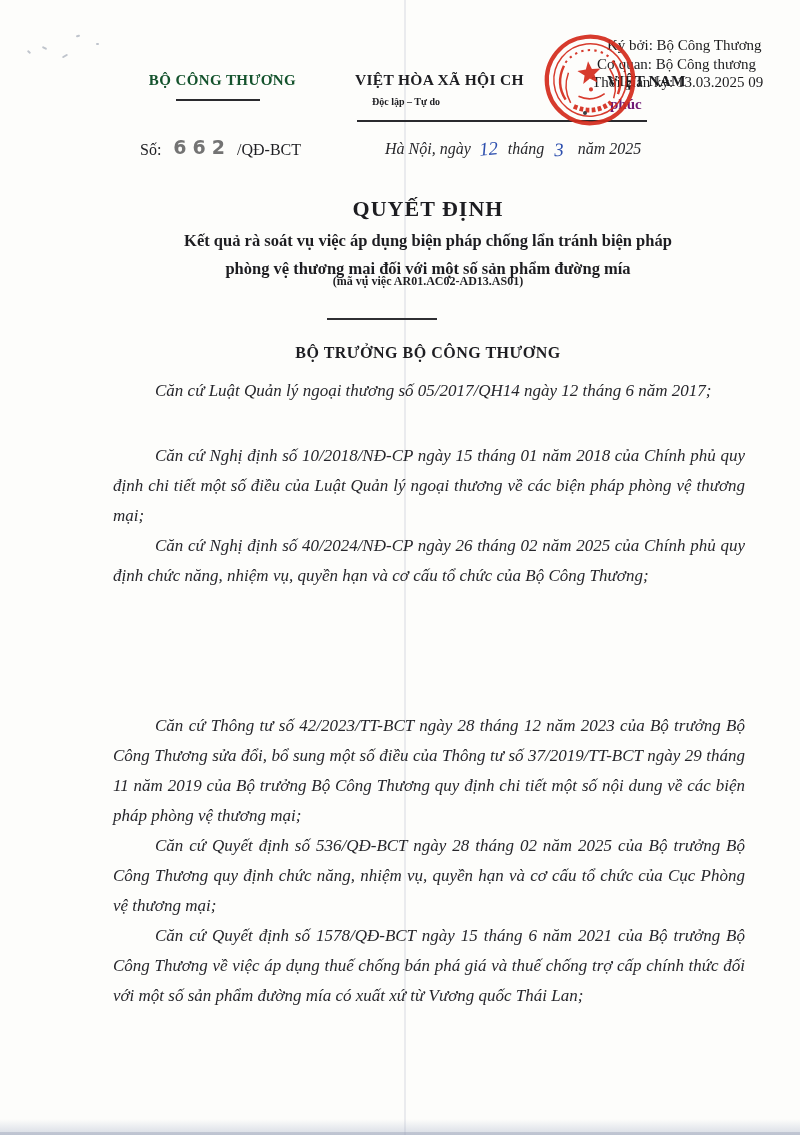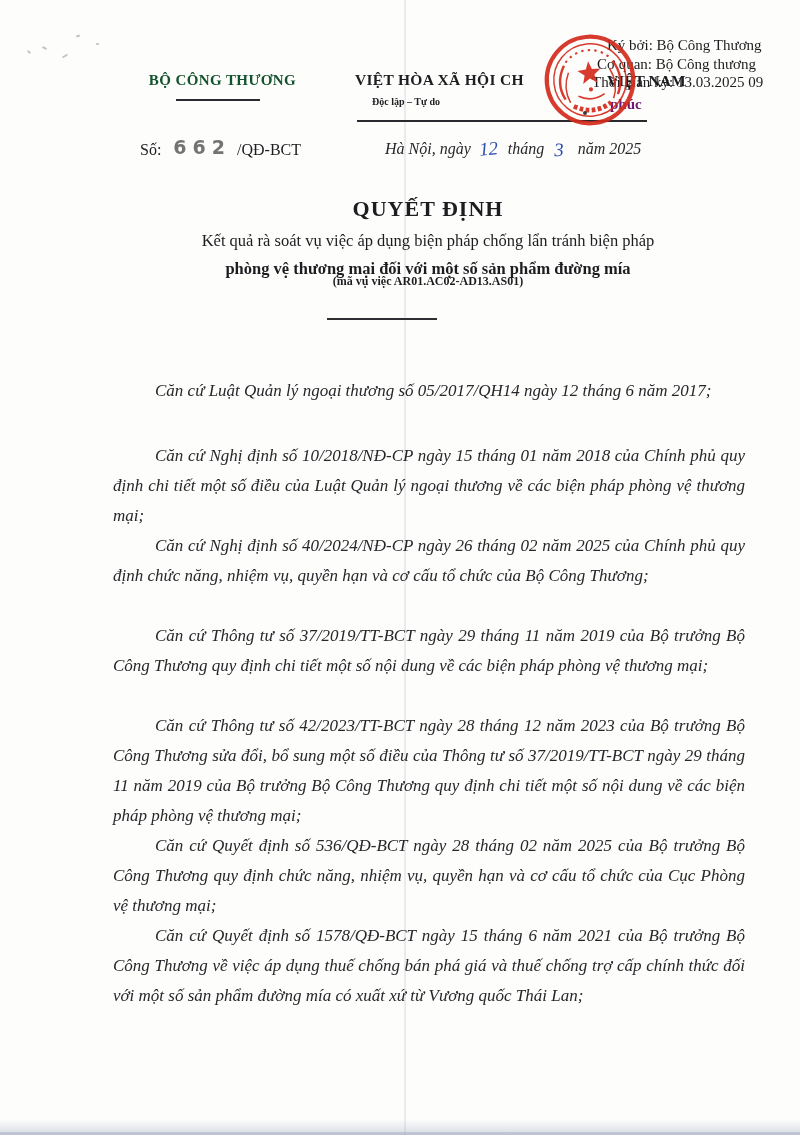--- a/index.html
+++ b/index.html
@@ -36,21 +36,21 @@
   .sig{font-size:15px;color:#1c1c1e;white-space:nowrap;}
   .sig1{left:607px;top:37px;}
   .sig2{left:597px;top:56px;}
   .sig3{left:592px;top:74px;}
   
   .seal{left:543px;top:33px;width:94px;height:94px;opacity:.92;transform:rotate(-6deg);}
   .seal-dot{left:583px;top:111px;width:4px;height:4px;border-radius:50%;background:#3a3a3e;}
   
   .center-block{left:113px;width:630px;text-align:center;color:#1d1d21;}
   .h1{top:196px;font-weight:bold;font-size:22px;letter-spacing:1px;}
-  .sub1{top:231px;font-weight:normal;font-size:16.5px;}
+  .sub1{top:231px;font-weight:bold;font-size:16.5px;}
   .sub2{top:259px;font-weight:bold;font-size:16.5px;}
   .sub3{top:274px;font-weight:bold;font-size:12px;}
   .title-rule{left:327px;top:318px;width:110px;height:2px;background:#2f2f33;}
   .authority{top:344px;font-weight:bold;font-size:16px;letter-spacing:.5px;}
   
   .para{
     left:113px;width:632px;margin:0;
     font-style:italic;font-size:17px;line-height:30px;
     text-align:justify;text-indent:42px;color:#26262b;
   }
@@ -108,24 +108,24 @@
     <polygon fill="#d42b1c" points="50,30 46.77,38.55 37.64,38.98 44.77,44.7 42.36,53.52 50,48.5 57.64,53.52 55.23,44.7 62.36,38.98 53.23,38.55"></polygon>
     <circle cx="50" cy="60" r="2.2" fill="#d42b1c"></circle>
   </svg>
   <div class="abs seal-dot"></div>
 
   <div class="abs center-block h1">QUYẾT ĐỊNH</div>
   <div class="abs center-block sub1">Kết quả rà soát vụ việc áp dụng biện pháp chống lẩn tránh biện pháp</div>
   <div class="abs center-block sub2">phòng vệ thương mại đối với một số sản phẩm đường mía</div>
   <div class="abs center-block sub3">(mã vụ việc AR01.AC02-AD13.AS01)</div>
   <div class="abs title-rule"></div>
+  <div class="abs center-block authority">BỘ TRƯỞNG BỘ CÔNG THƯƠNG</div>
 
   <p class="abs para p1">Căn cứ Luật Quản lý ngoại thương số 05/2017/QH14 ngày 12 tháng 6 năm 2017;</p>
   <p class="abs para p2">Căn cứ Nghị định số 10/2018/NĐ-CP ngày 15 tháng 01 năm 2018 của Chính phủ quy định chi tiết một số điều của Luật Quản lý ngoại thương về các biện pháp phòng vệ thương mại;</p>
   <p class="abs para p3">Căn cứ Nghị định số 40/2024/NĐ-CP ngày 26 tháng 02 năm 2025 của Chính phủ quy định chức năng, nhiệm vụ, quyền hạn và cơ cấu tổ chức của Bộ Công Thương;</p>
-  <p class="abs para p4">Căn cứ Thông tư số 37/2019/TT-BCT ngày 29 tháng 11 năm 2019 của Bộ trưởng Bộ Công Thương quy định chi tiết một số nội dung về các biện pháp phòng vệ thương mại;</p>
   <p class="abs para p5">Căn cứ Thông tư số 42/2023/TT-BCT ngày 28 tháng 12 năm 2023 của Bộ trưởng Bộ Công Thương sửa đổi, bổ sung một số điều của Thông tư số 37/2019/TT-BCT ngày 29 tháng 11 năm 2019 của Bộ trưởng Bộ Công Thương quy định chi tiết một số nội dung về các biện pháp phòng vệ thương mại;</p>
   <p class="abs para p6">Căn cứ Quyết định số 536/QĐ-BCT ngày 28 tháng 02 năm 2025 của Bộ trưởng Bộ Công Thương quy định chức năng, nhiệm vụ, quyền hạn và cơ cấu tổ chức của Cục Phòng vệ thương mại;</p>
   <p class="abs para p7">Căn cứ Quyết định số 1578/QĐ-BCT ngày 15 tháng 6 năm 2021 của Bộ trưởng Bộ Công Thương về việc áp dụng thuế chống bán phá giá và thuế chống trợ cấp chính thức đối với một số sản phẩm đường mía có xuất xứ từ Vương quốc Thái Lan;</p>
 
   <div class="abs smudge"></div>
   <div class="abs smudge2"></div>
 </div>
 
 </body></html>

